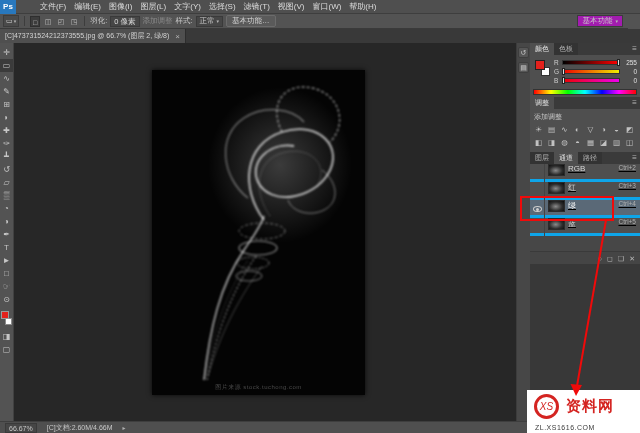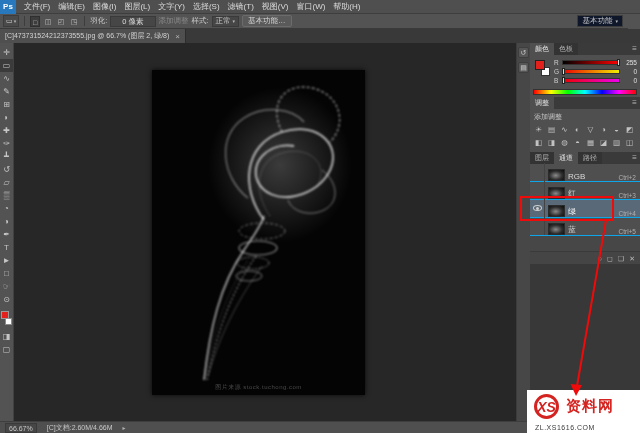--- a/index.html
+++ b/index.html
@@ -3,44 +3,44 @@
 <meta charset="utf-8">
 <style>
   * { margin:0; padding:0; box-sizing:border-box; font-family:"Liberation Sans","DejaVu Sans",sans-serif; }
   html,body { background:#1e1e1e; }
   #app { position:relative; width:640px; height:433px; background:#535353; overflow:hidden; }
 
   
   .menubar { position:absolute; top:0; left:0; right:0; height:14px; background:#4f4f4f;
              border-bottom:1px solid #3e3e3e; display:flex; align-items:center; }
   .ps-logo { width:16px; height:14px; background:#2878be; color:#fff; font-size:8px; font-weight:bold;
-             text-align:center; line-height:14px; margin-right:4px; }
+             text-align:center; line-height:14px; margin-right:20px; }
   .menu-item { font-size:8px; color:#dcdcdc; padding:0 4px; line-height:14px; white-space:nowrap; }
 
   
   .optionsbar { position:absolute; top:14px; left:0; right:12px; height:15px; background:#535353;
                 border-bottom:1px solid #3a3a3a; display:flex; align-items:center; gap:3px;
                 font-size:7.5px; color:#c9c9c9; padding:0 5px 0 3px; }
   .tool-preset { display:flex; align-items:center; background:#4a4a4a; border:1px solid #3c3c3c;
                  height:12px; padding:0 2px; gap:1px; }
   .tp-icon { font-size:7px; color:#d5d5d5; }
   .caret { font-size:5px; color:#b5b5b5; }
   .vsep { width:1px; height:10px; background:#3d3d3d; margin:0 2px; }
   .mode-icon { width:10px; height:11px; font-size:7px; line-height:11px; text-align:center; color:#c2c2c2; }
   .mode-icon.sel { background:#3d3d3d; border:1px solid #2f2f2f; }
   .opt-label { white-space:nowrap; }
   .opt-label.dim { color:#8a8a8a; }
   .val-box { background:#464646; border:1px solid #3a3a3a; height:11px; line-height:10px;
-             padding:0 11px; color:#ddd; white-space:nowrap; }
+             padding:0 3px; color:#ddd; white-space:nowrap; }
   .dropdown { display:flex; align-items:center; gap:2px; background:#464646; border:1px solid #3a3a3a;
               height:11px; line-height:10px; padding:0 3px; white-space:nowrap; }
   .refine-btn { font-size:7.5px; color:#d5d5d5; background:#5a5a5a; border:1px solid #6b6b6b;
                 border-radius:2px; height:12px; padding:0 5px; white-space:nowrap; }
   .flex-spacer { flex:1; }
-  .workspace { display:flex; align-items:center; gap:3px; background:#0f172a; border:1px solid #3c3c3c;
+  .workspace { display:flex; align-items:center; gap:3px; background:#a21caf; border:1px solid #3c3c3c;
                height:12px; padding:0 4px; white-space:nowrap; }
 
   
   .tabbar { position:absolute; top:29px; left:0; right:0; height:14px; background:#393939; display:flex; }
   .doc-tab { height:14px; background:#4f4f4f; border-right:1px solid #2d2d2d; display:flex;
              align-items:center; padding:0 5px; font-size:7px; color:#d2d2d2; white-space:nowrap; }
   .tab-close { margin-left:6px; color:#b5b5b5; font-size:8px; }
 
   
   .main { position:absolute; top:43px; left:0; right:0; height:378px; }
@@ -91,21 +91,21 @@
   .c-val { width:15px; text-align:right; font-size:6.5px; color:#e0e0e0; }
   .spectrum { position:absolute; left:3px; right:3px; bottom:2px; height:6px; border:1px solid #333;
               background:linear-gradient(to right,#f00,#ff0,#0f0,#0ff,#00f,#f0f,#f00); }
 
   .panel-adjust { height:55px; background:#4f4f4f; position:relative; }
   .adj-label { font-size:7px; color:#c8c8c8; padding:3px 0 1px 4px; }
   .adj-grid { display:flex; flex-wrap:wrap; padding:0 2px; }
   .adj-icon { width:13px; height:13px; line-height:13px; text-align:center; font-size:7.5px; color:#c2c2c2; }
 
   .panel-channels { height:112px; background:#4f4f4f; display:flex; flex-direction:column; }
-  .ch-row { height:18px; display:flex; align-items:flex-end; background:#4f4f4f; border-bottom:1px solid #0ea5e9; }
+  .ch-row { height:18px; display:flex; align-items:flex-start; background:#4f4f4f; border-bottom:3px solid #0ea5e9;text-decoration:underline; }
   .ch-row.selected { background:#5a6977; }
   .eye-box { width:15px; height:18px; border-right:1px solid #434343; display:flex;
              align-items:center; justify-content:center; }
   .eye { width:9px; height:6px; border:1px solid #cfcfcf; border-radius:50%; position:relative; }
   .eye::after { content:""; position:absolute; left:2px; top:0.5px; width:3px; height:3px;
                 border-radius:50%; background:#cfcfcf; }
   .eye.off { visibility:hidden; }
   .thumb { width:17px; height:12px; margin:0 3px; border:1px solid #2b2b2b;
            background:radial-gradient(ellipse at 45% 55%, #8a8a8a 0%, #2e2e2e 55%, #0a0a0a 100%); }
   .ch-name { font-size:8px; color:#d8d8d8; white-space:nowrap; }
@@ -121,21 +121,21 @@
   
   .statusbar { position:absolute; left:0; right:0; bottom:0; height:12px; background:#4f4f4f;
                border-top:1px solid #3e3e3e; display:flex; align-items:center; gap:10px;
                font-size:7px; color:#c8c8c8; padding-left:5px; }
   .zoom-field { background:#464646; border:1px solid #3a3a3a; padding:0 3px; line-height:9px; height:10px; }
   .status-arrow { color:#b0b0b0; font-size:6px; }
 
   
   .watermark { position:absolute; right:0; bottom:0; width:113px; height:43px; background:#ffffff; z-index:40; }
   .wm-circle { position:absolute; left:7px; top:4px; width:25px; height:25px; border:3px solid #d42421;
-               border-radius:50%; color:#d42421; font-weight:bold; font-style:italic; font-size:14px;
+               border-radius:50%; color:#d42421; font-weight:normal; font-style:italic; font-size:10px;
                display:flex; align-items:center; justify-content:center; }
   .wm-name { position:absolute; left:39px; top:7px; font-size:15px; font-weight:bold; color:#d42421;
              letter-spacing:1px; white-space:nowrap; }
   .wm-url { position:absolute; left:8px; bottom:2px; font-size:7px; color:#3a3a3a; letter-spacing:0.5px; }
 
   
   .annotation { position:absolute; inset:0; z-index:50; pointer-events:none; }
 </style>
 </head>
 <body>

